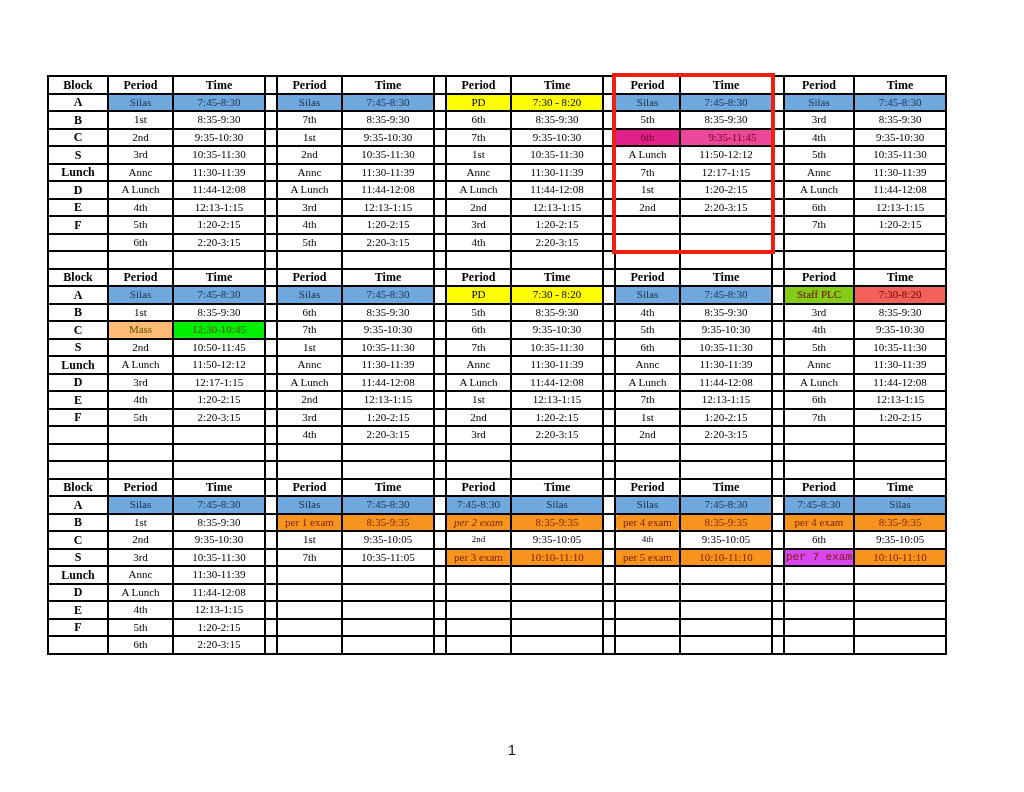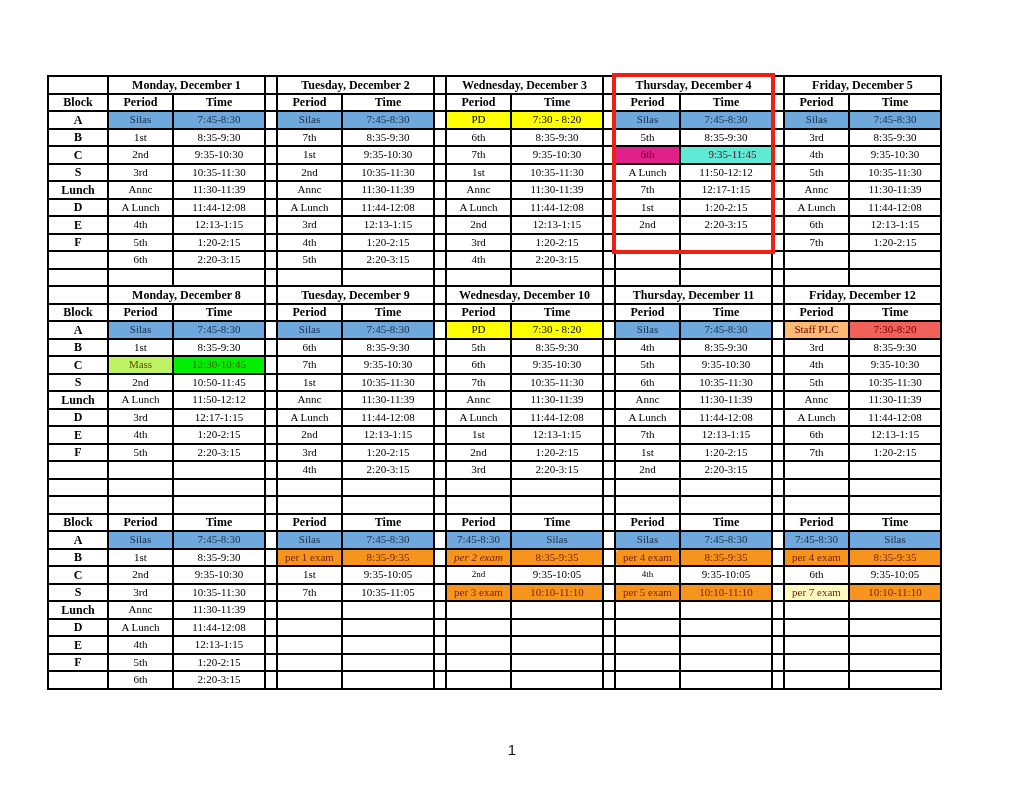--- a/index.html
+++ b/index.html
@@ -39,32 +39,20 @@
         <col style="width: 92px;">
         <col style="width: 12px;">
         <col style="width: 65px;">
         <col style="width: 92px;">
         <col style="width: 12px;">
         <col style="width: 65px;">
         <col style="width: 92px;">
       </colgroup>
       <tbody>
         <tr>
-          <td></td>
-          <td colspan="2" class="b">Monday, December 1</td>
-          <td></td>
-          <td colspan="2" class="b">Tuesday, December 2</td>
-          <td></td>
-          <td colspan="2" class="b">Wednesday, December 3</td>
-          <td></td>
-          <td colspan="2" class="b">Thursday, December 4</td>
-          <td></td>
-          <td colspan="2" class="b">Friday, December 5</td>
-        </tr>
-        <tr>
           <td class="b">Block</td>
           <td class="b">Period</td>
           <td class="b">Time</td>
           <td></td>
           <td class="b">Period</td>
           <td class="b">Time</td>
           <td></td>
           <td class="b">Period</td>
           <td class="b">Time</td>
           <td></td>
@@ -113,21 +101,21 @@
           <td>2nd</td>
           <td>9:35-10:30</td>
           <td></td>
           <td>1st</td>
           <td>9:35-10:30</td>
           <td></td>
           <td>7th</td>
           <td>9:35-10:30</td>
           <td></td>
           <td style="background: rgb(224, 33, 138); color: rgb(112, 0, 30);">6th</td>
-          <td style="background: #5eead4; color: rgb(112, 0, 30); padding-left: 14px;">9:35-11:45</td>
+          <td style="background: #ec4899; color: rgb(112, 0, 30); padding-left: 14px;">9:35-11:45</td>
           <td></td>
           <td>4th</td>
           <td>9:35-10:30</td>
         </tr>
         <tr>
           <td class="b">S</td>
           <td>3rd</td>
           <td>10:35-11:30</td>
           <td></td>
           <td>2nd</td>
@@ -236,32 +224,20 @@
           <td></td>
           <td></td>
           <td></td>
           <td></td>
           <td></td>
           <td></td>
           <td></td>
           <td></td>
           <td></td>
           <td></td>
-        </tr>
-        <tr>
-          <td></td>
-          <td colspan="2" class="b">Monday, December 8</td>
-          <td></td>
-          <td colspan="2" class="b">Tuesday, December 9</td>
-          <td></td>
-          <td colspan="2" class="b">Wednesday, December 10</td>
-          <td></td>
-          <td colspan="2" class="b">Thursday, December 11</td>
-          <td></td>
-          <td colspan="2" class="b">Friday, December 12</td>
         </tr>
         <tr>
           <td class="b">Block</td>
           <td class="b">Period</td>
           <td class="b">Time</td>
           <td></td>
           <td class="b">Period</td>
           <td class="b">Time</td>
           <td></td>
           <td class="b">Period</td>
@@ -280,21 +256,21 @@
           <td></td>
           <td style="background: rgb(111, 168, 220); color: rgb(26, 47, 74);">Silas</td>
           <td style="background: rgb(111, 168, 220); color: rgb(26, 47, 74);">7:45-8:30</td>
           <td></td>
           <td style="background: rgb(255, 255, 0); color: rgb(0, 0, 0);">PD</td>
           <td style="background: rgb(255, 255, 0); color: rgb(0, 0, 0);">7:30 - 8:20</td>
           <td></td>
           <td style="background: rgb(111, 168, 220); color: rgb(26, 47, 74);">Silas</td>
           <td style="background: rgb(111, 168, 220); color: rgb(26, 47, 74);">7:45-8:30</td>
           <td></td>
-          <td style="background: #fdba74; color: rgb(112, 0, 0);">Staff PLC</td>
+          <td style="background: #84cc16; color: rgb(112, 0, 0);">Staff PLC</td>
           <td style="background: rgb(242, 96, 90); color: rgb(112, 0, 0);">7:30-8:20</td>
         </tr>
         <tr>
           <td class="b">B</td>
           <td>1st</td>
           <td>8:35-9:30</td>
           <td></td>
           <td>6th</td>
           <td>8:35-9:30</td>
           <td></td>
@@ -302,21 +278,21 @@
           <td>8:35-9:30</td>
           <td></td>
           <td>4th</td>
           <td>8:35-9:30</td>
           <td></td>
           <td>3rd</td>
           <td>8:35-9:30</td>
         </tr>
         <tr>
           <td class="b">C</td>
-          <td style="background: #bef264; color: rgb(92, 82, 0);">Mass</td>
+          <td style="background: #fdba74; color: rgb(92, 82, 0);">Mass</td>
           <td style="background: rgb(0, 238, 0); color: rgb(92, 82, 0);">12:30-10:45</td>
           <td></td>
           <td>7th</td>
           <td>9:35-10:30</td>
           <td></td>
           <td>6th</td>
           <td>9:35-10:30</td>
           <td></td>
           <td>5th</td>
           <td>9:35-10:30</td>
@@ -535,21 +511,21 @@
           <td></td>
           <td>7th</td>
           <td>10:35-11:05</td>
           <td></td>
           <td style="background: rgb(247, 148, 29); color: rgb(122, 31, 0);">per 3 exam</td>
           <td style="background: rgb(247, 148, 29); color: rgb(122, 31, 0);">10:10-11:10</td>
           <td></td>
           <td style="background: rgb(247, 148, 29); color: rgb(122, 31, 0);">per 5 exam</td>
           <td style="background: rgb(247, 148, 29); color: rgb(122, 31, 0);">10:10-11:10</td>
           <td></td>
-          <td style="background: #fef9c3; color: rgb(122, 31, 0);">per 7 exam</td>
+          <td style="background: #d946ef; color: rgb(122, 31, 0); font-family: Liberation Mono, monospace;">per 7 exam</td>
           <td style="background: rgb(247, 148, 29); color: rgb(122, 31, 0);">10:10-11:10</td>
         </tr>
         <tr>
           <td class="b">Lunch</td>
           <td>Annc</td>
           <td>11:30-11:39</td>
           <td></td>
           <td></td>
           <td></td>
           <td></td>

